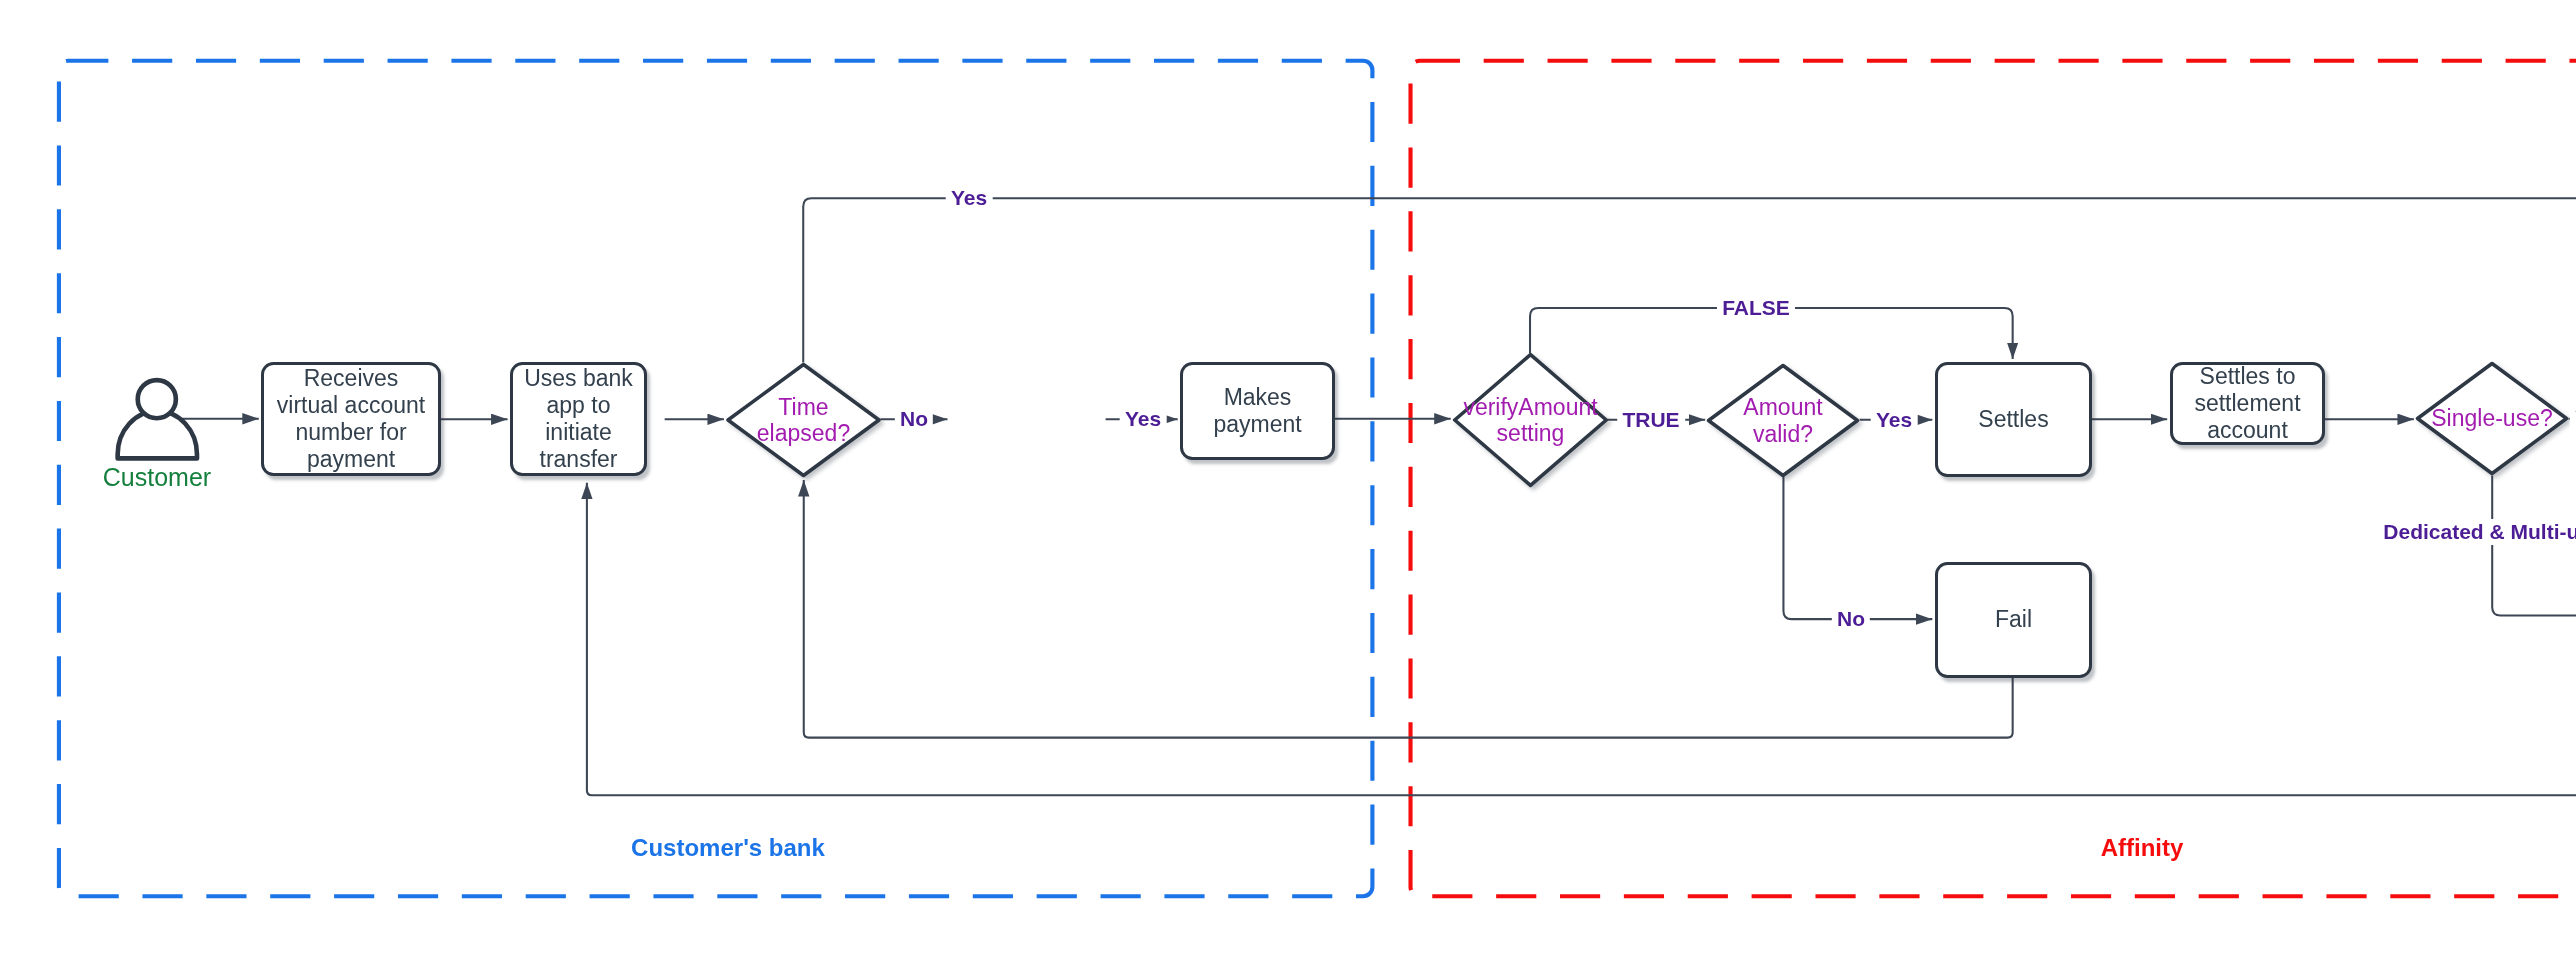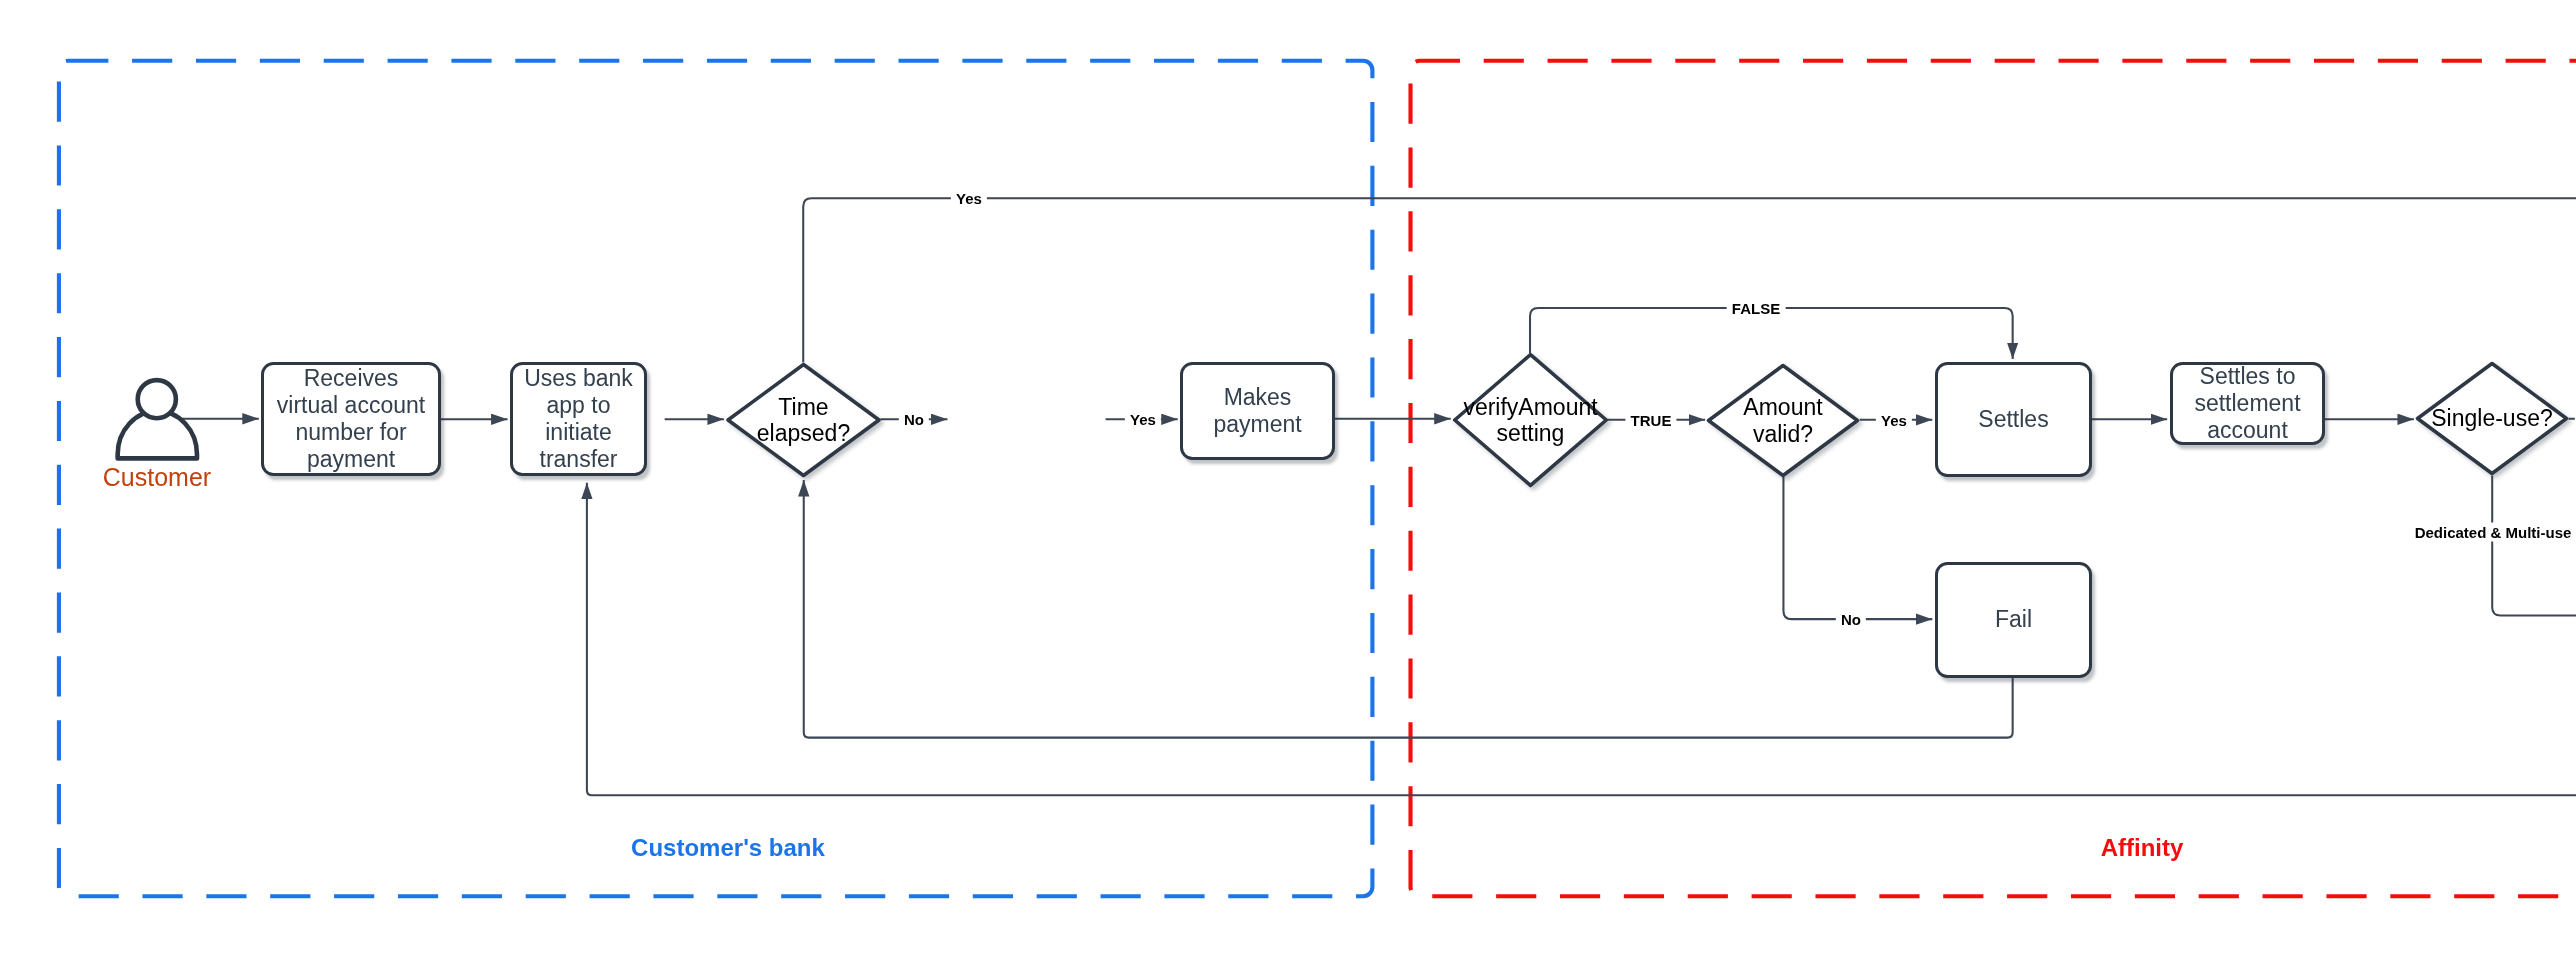--- a/index.html
+++ b/index.html
@@ -11,38 +11,38 @@
   .shadowed{filter:drop-shadow(3.1px 3.6px 2.1px rgba(42,53,66,.30));}
   .node{
     position:absolute;z-index:2;box-sizing:border-box;background:#ffffff;
     border:3.6px solid #2E3845;border-radius:12.4px;
     display:flex;align-items:center;justify-content:center;text-align:center;
     color:#33404D;font-size:23px;line-height:1.18;padding:3.1px 6.2px;
     box-shadow:3.1px 4.1px 3.1px -1px rgba(42,53,66,.30);
   }
   .diamond{
     position:absolute;z-index:2;display:flex;align-items:center;justify-content:center;
-    text-align:center;color:#000000;font-size:23px;line-height:1.15;
+    text-align:center;color:#a21caf;font-size:23px;line-height:1.15;
   }
   .diamond > svg{position:absolute;left:0;top:0;overflow:visible;}
   .diamond .dlabel{position:relative;z-index:1;}
   .edge-label{
     position:absolute;z-index:3;transform:translate(-50%,-50%);
     background:#ffffff;padding:1px 5.2px;white-space:nowrap;
-    font-size:15px;font-weight:bold;color:#000000;
+    font-size:21px;font-weight:bold;color:#4c1d95;
   }
   .lane-label{
     position:absolute;z-index:3;transform:translate(-50%,-50%);
     font-size:24px;font-weight:bold;white-space:nowrap;
   }
   .lane-label.blue{color:#1B74E8;}
   .lane-label.red{color:#F50D0D;}
   .actor-label{
     position:absolute;z-index:2;transform:translate(-50%,-50%);
-    font-size:25px;color:#c2410c;white-space:nowrap;
+    font-size:25px;color:#15803d;white-space:nowrap;
   }
 </style>
 </head>
 <body>
 
 <div id="canvas">
 
   <svg id="wires" width="2922" height="956" viewBox="0 0 5672 1856">
     <defs>
       <marker id="arr" markerUnits="userSpaceOnUse" markerWidth="34" markerHeight="24" refX="32" refY="11" orient="auto">

